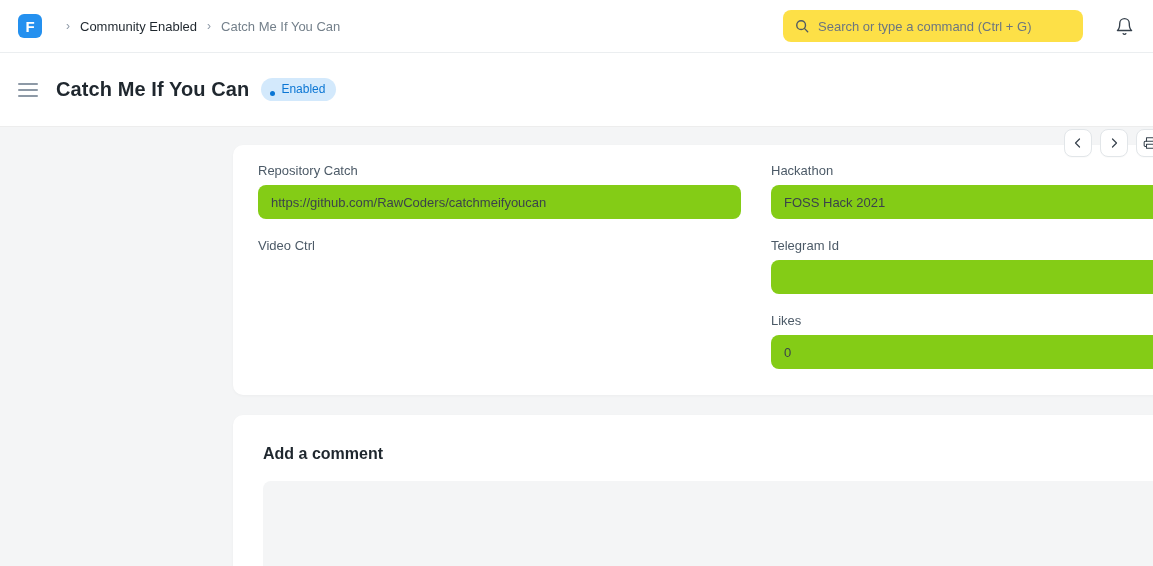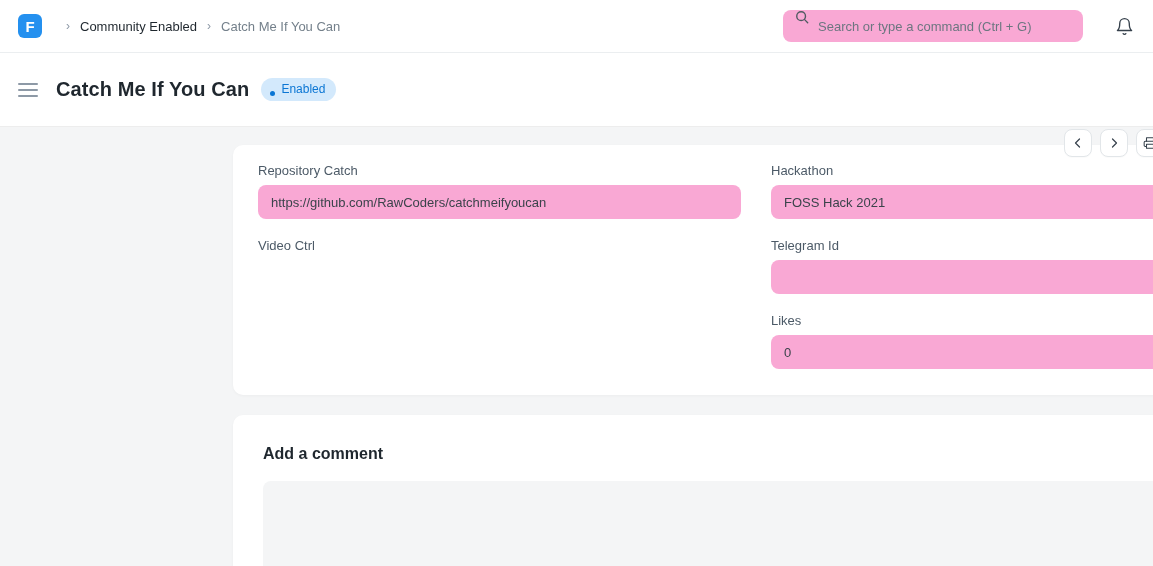--- a/index.html
+++ b/index.html
@@ -10,22 +10,22 @@
   .navbar { position:relative; height:53px; background:#fff; border-bottom:1px solid #ebeef0;
     display:flex; align-items:center; padding:0 18px; }
   .logo { width:24px; height:24px; background:#2490ef; border-radius:6px; color:#fff;
     display:flex; align-items:center; justify-content:center; font-weight:bold; font-size:15px;
     cursor:pointer; }
   .crumbs { display:flex; align-items:center; margin-left:14px; font-size:13px; }
   .crumb-sep { color:#8d99a6; margin:0 10px; font-size:12px; }
   .crumb-link { color:#1f272e; cursor:pointer; }
   .crumb-current { color:#74808b; }
   .nav-right { margin-left:auto; display:flex; align-items:center; }
-  .searchbox { width:300px; height:32px; background:#f9a8d4; border-radius:8px;
-    display:flex; padding:0 12px; }
+  .searchbox { width:300px; height:32px; background:#fde047; border-radius:8px;
+    display:flex; align-items:center; padding:0 12px; }
   .searchbox svg { flex:0 0 auto; }
   .searchbox input { border:none; outline:none; background:transparent; margin-left:9px;
     font-size:13px; color:#505a62; width:100%; font-family:"Liberation Sans", sans-serif; }
   .searchbox input::placeholder { color:#6c7680; opacity:1; }
   .bell { margin-left:30px; width:22px; height:22px; display:flex; align-items:center;
     justify-content:center; cursor:pointer; }
 
   
   .page-head { position:relative; height:74px; background:#fff; display:flex; align-items:center;
     padding:0 18px; border-bottom:1px solid #ededed; }
@@ -44,21 +44,21 @@
   
   .main { height:439px; background:#f4f5f6; padding:18px 0 0 233px; }
   .card { background:#fff; border-radius:10px; width:1070px;
     box-shadow:0 1px 3px rgba(0,0,0,0.035); }
   .form-card { padding:18px 25px 26px 25px; display:flex; }
   .col-left { width:483px; flex:0 0 auto; margin-right:30px; }
   .col-right { flex:1 1 auto; }
   .field { margin-bottom:19px; }
   .field:last-child { margin-bottom:0; }
   .field label { display:block; font-size:13px; color:#4c5a67; margin-bottom:7px; }
-  .field input { width:100%; height:34px; background:#f9a8d4; border:none; outline:none;
+  .field input { width:100%; height:34px; background:#84cc16; border:none; outline:none;
     border-radius:8px; padding:0 13px; font-size:13px; color:#3b434b;
     font-family:"Liberation Sans", sans-serif; }
 
   .comment-card { margin-top:20px; padding:30px; height:400px; }
   .comment-heading { font-size:16px; font-weight:bold; color:#1f272e; margin-bottom:18px; }
   .comment-box { background:#f4f5f6; border-radius:8px; height:280px; width:100%;
     border:none; outline:none; resize:none; font-family:"Liberation Sans", sans-serif; }
 </style>
 </head>
 <body>

